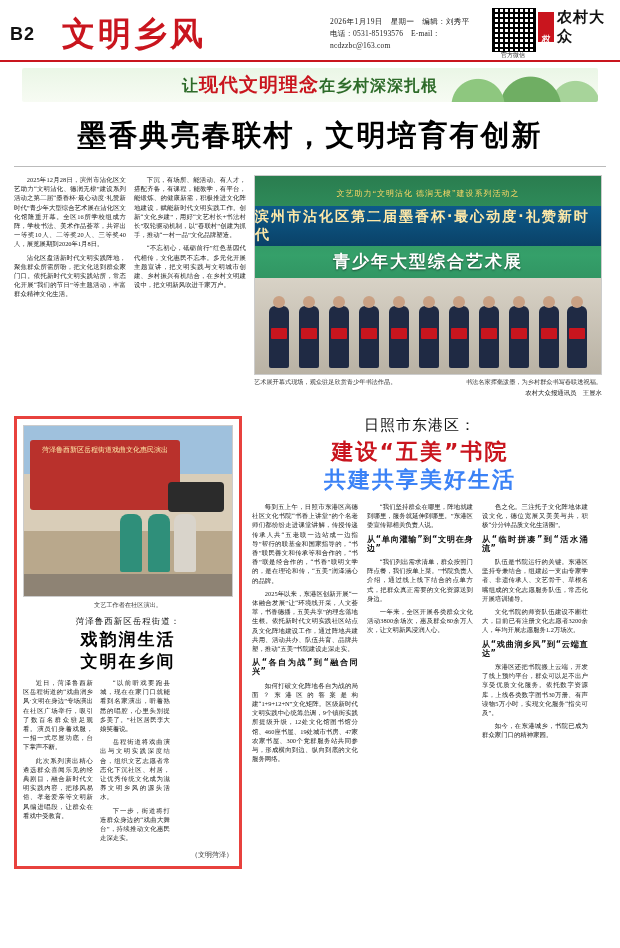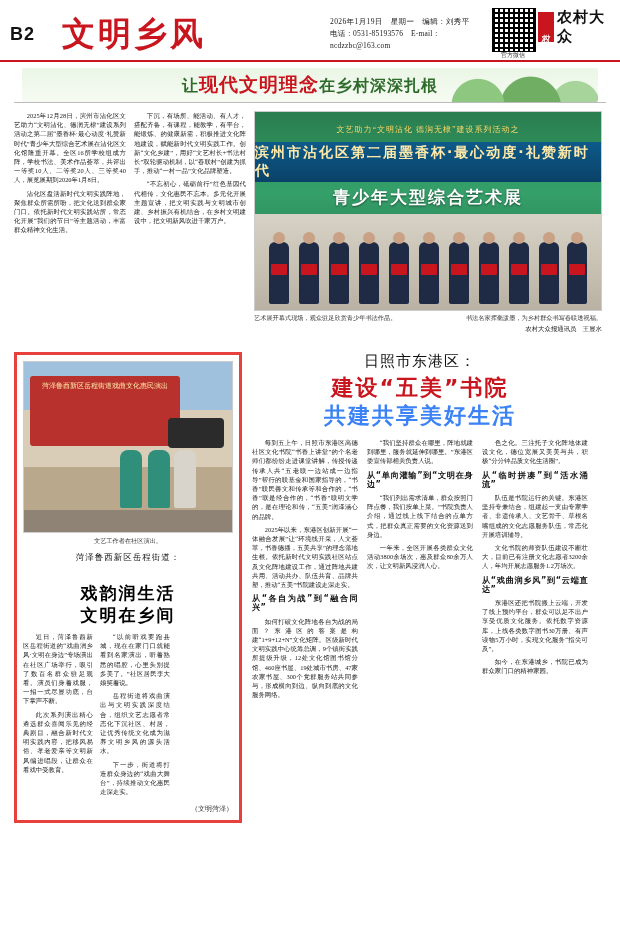--- a/index.html
+++ b/index.html
@@ -143,21 +143,21 @@
   .pic .tent-txt{
     position:absolute;left:10px;top:20px;width:142px;color:#ffe9a8;font-size:7px;line-height:9px;text-align:center;
   }
   .pic .actor{position:absolute;bottom:24px;width:22px;height:58px;border-radius:8px 8px 2px 2px;}
   .pic .a1{left:96px;background:#2f8f7a;}
   .pic .a2{left:124px;background:#2f8f7a;}
   .pic .a3{left:150px;background:#d9d4cb;}
   .pic .car{position:absolute;right:8px;top:56px;width:56px;height:30px;background:#2b2b2b;border-radius:4px;}
   .pic .ground{position:absolute;left:0;right:0;bottom:0;height:22px;background:#8e8374;}
   .redbox .cap{font-size:6.2px;color:#333;text-align:center;margin:4px 0 6px 0;}
-  .redbox .kicker{font-size:8.5px;text-align:center;color:#111;margin-bottom:18px;letter-spacing:1px;}
+  .redbox .kicker{font-size:8.5px;text-align:center;color:#111;margin-bottom:0;letter-spacing:1px;}
   .redbox h2{
     margin:0;text-align:center;font-family:"DejaVu Sans",sans-serif;
     font-size:17px;font-weight:bold;letter-spacing:2px;line-height:22px;color:#000;
   }
   .redbox .bodycols{display:flex;gap:7px;margin-top:6px;}
   .redbox .bodycols .col{width:70px;}
   .tagline{text-align:right;font-size:7px;color:#333;margin-top:4px;}
 
   
   .rightmod{width:336px;}
@@ -197,20 +197,21 @@
     </div>
   </div>
 
   <div class="banner">
     <div class="hill"></div>
     <div class="btext">
       <span>让</span><span class="red">现代文明理念</span><span>在乡村深深扎根</span>
     </div>
   </div>
 
+  <div class="headline">墨香典亮春联村，文明培育有创新</div>
   <div class="rule"></div>
 
   <div class="topblock">
     <div class="col">
       <p>2025年12月28日，滨州市沾化区文艺助力“文明沾化、德润无棣”建设系列活动之第二届“墨香杯·最心动度·礼赞新时代”青少年大型综合艺术展在沾化区文化馆隆重开幕。全区16所学校组成方阵，学校书法、美术作品荟萃，共评出一等奖10人、二等奖20人、三等奖40人，展览展期到2026年1月8日。</p>
       <p>沾化区盘活新时代文明实践阵地，聚焦群众所需所盼，把文化送到群众家门口。依托新时代文明实践站所，常态化开展“我们的节日”等主题活动，丰富群众精神文化生活。</p>
     </div>
     <div class="col">
       <p>下沉，有场所、能活动、有人才，搭配齐备，有课程，能教学，有平台，能锻炼、的健康新需，积极推进文化阵地建设，赋能新时代文明实践工作。创新“文化乡建”，用好“文艺村长+书法村长”双轮驱动机制，以“春联村”创建为抓手，推动“一村一品”文化品牌塑造。</p>
       <p>“不忘初心，砥砺前行”红色基因代代相传，文化惠民不忘本。多元化开展主题宣讲，把文明实践与文明城市创建、乡村振兴有机结合，在乡村文明建设中，把文明新风吹进千家万户。</p>

